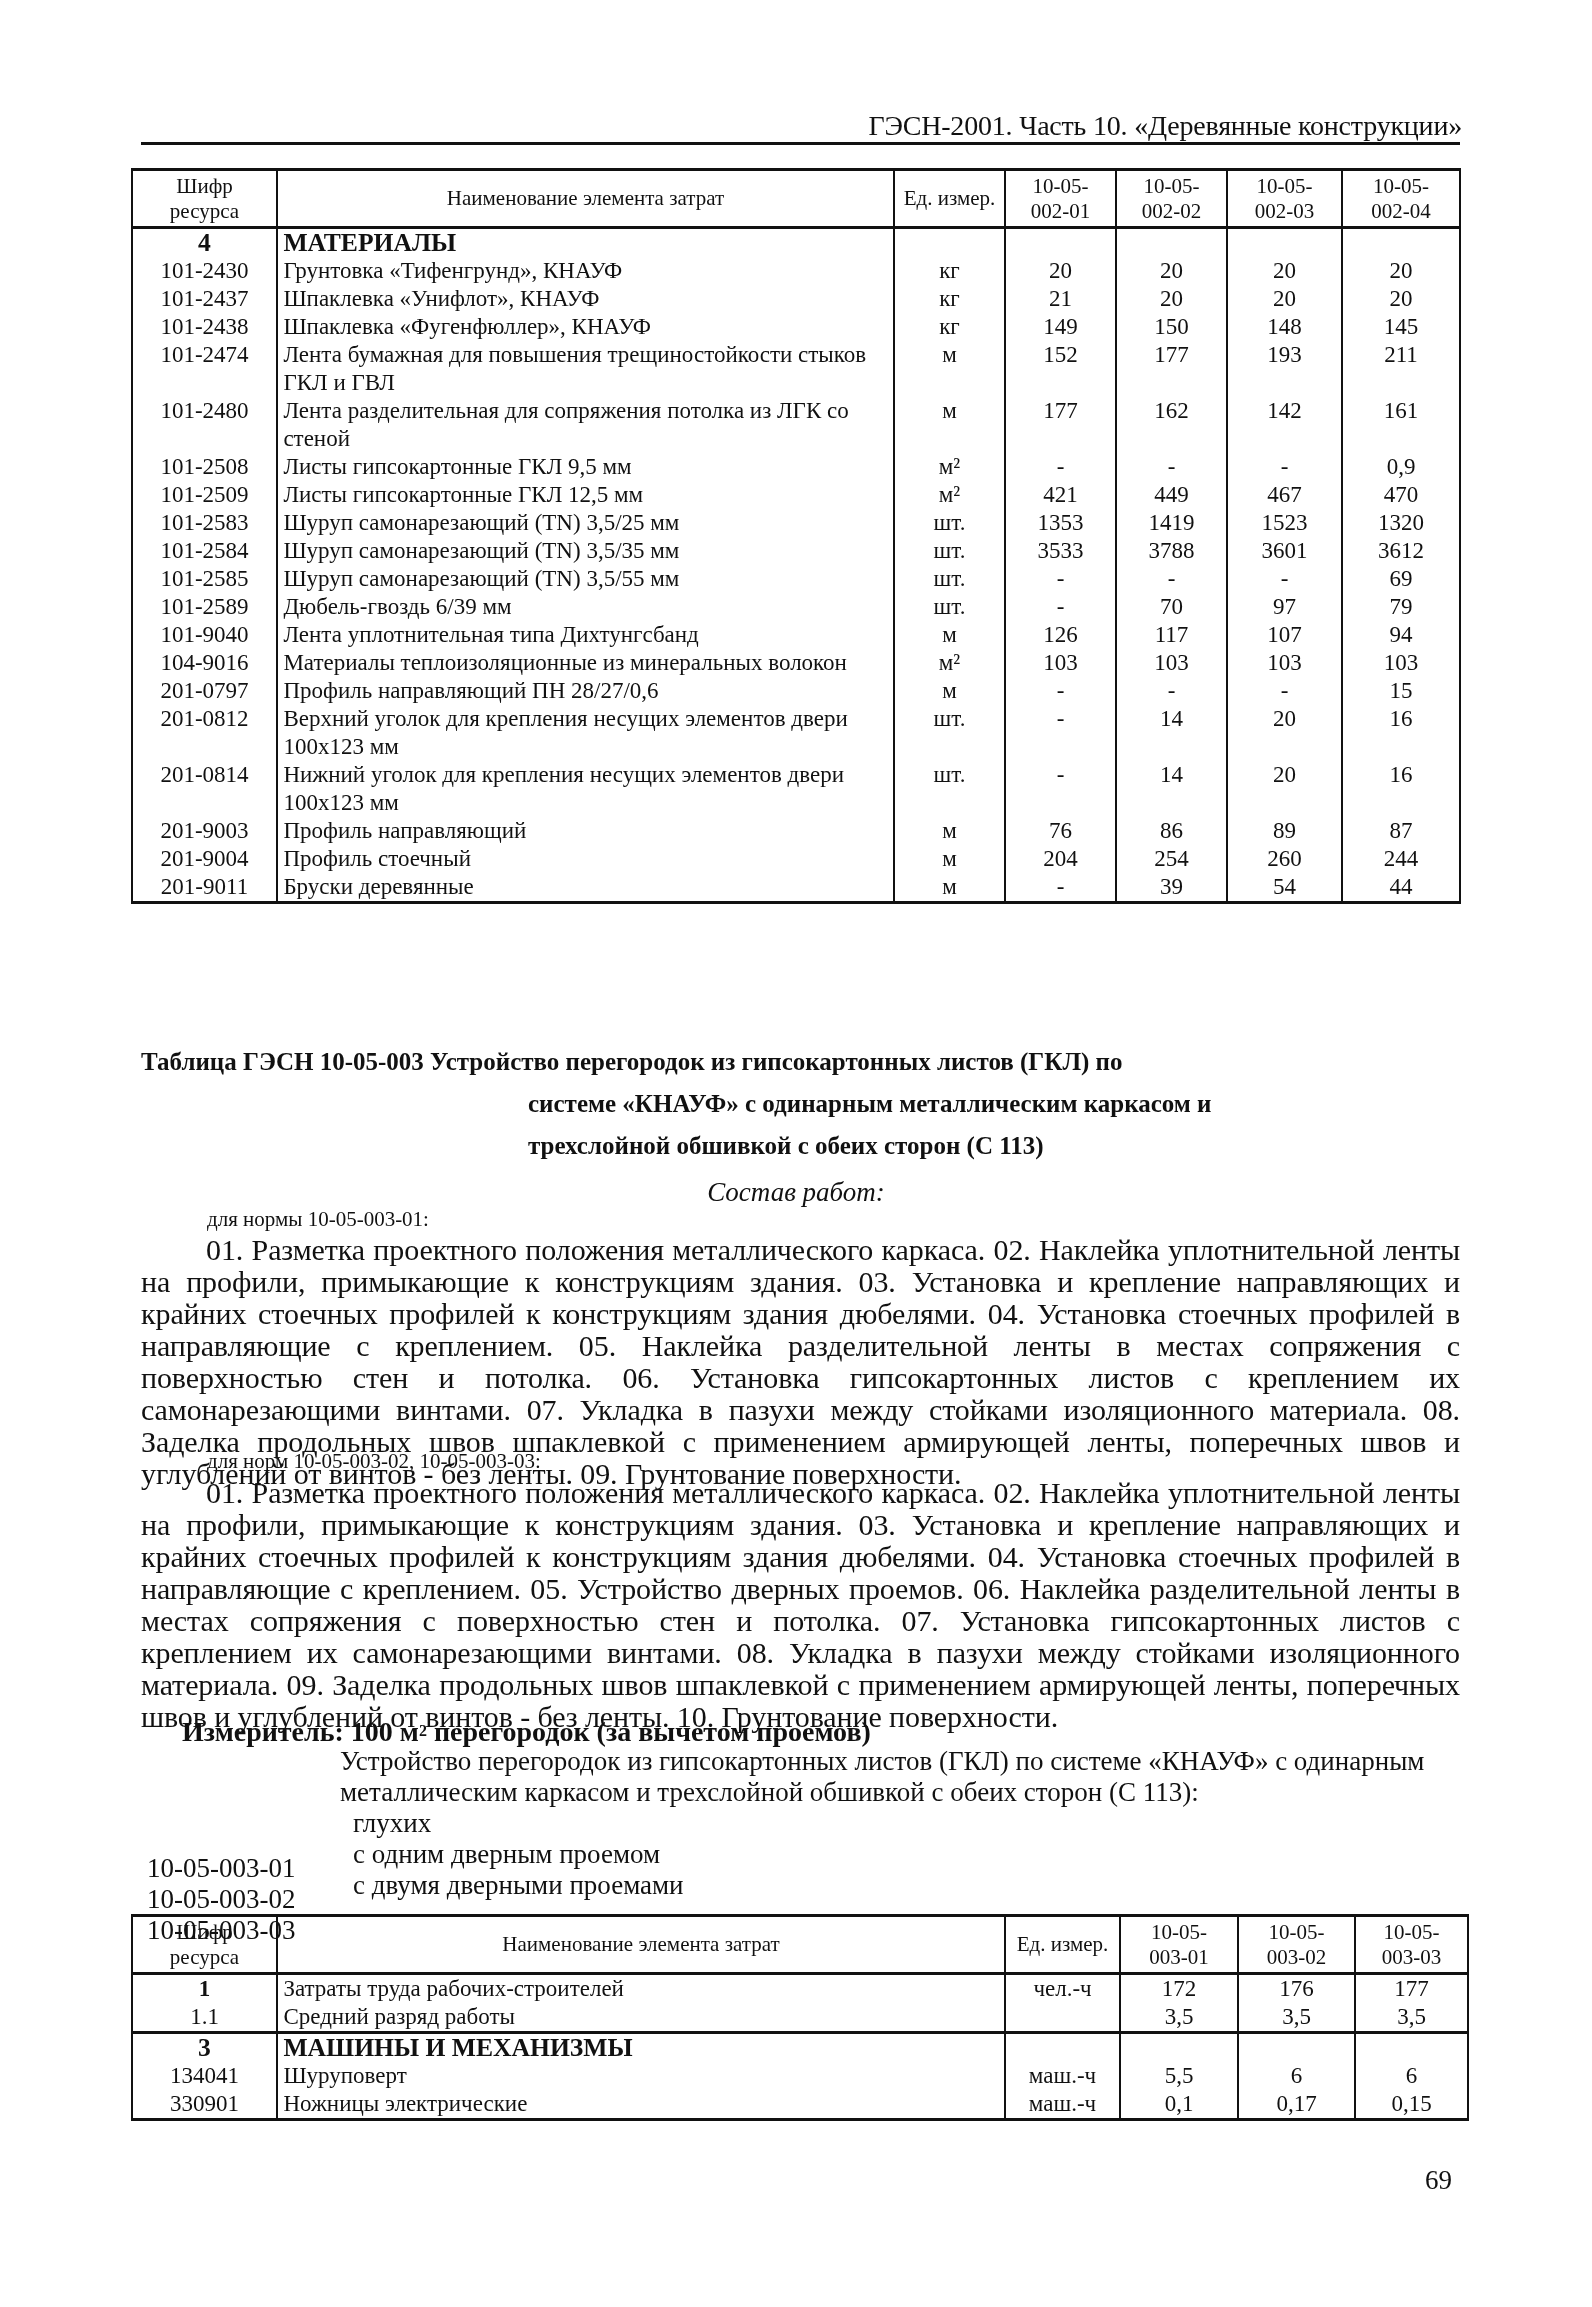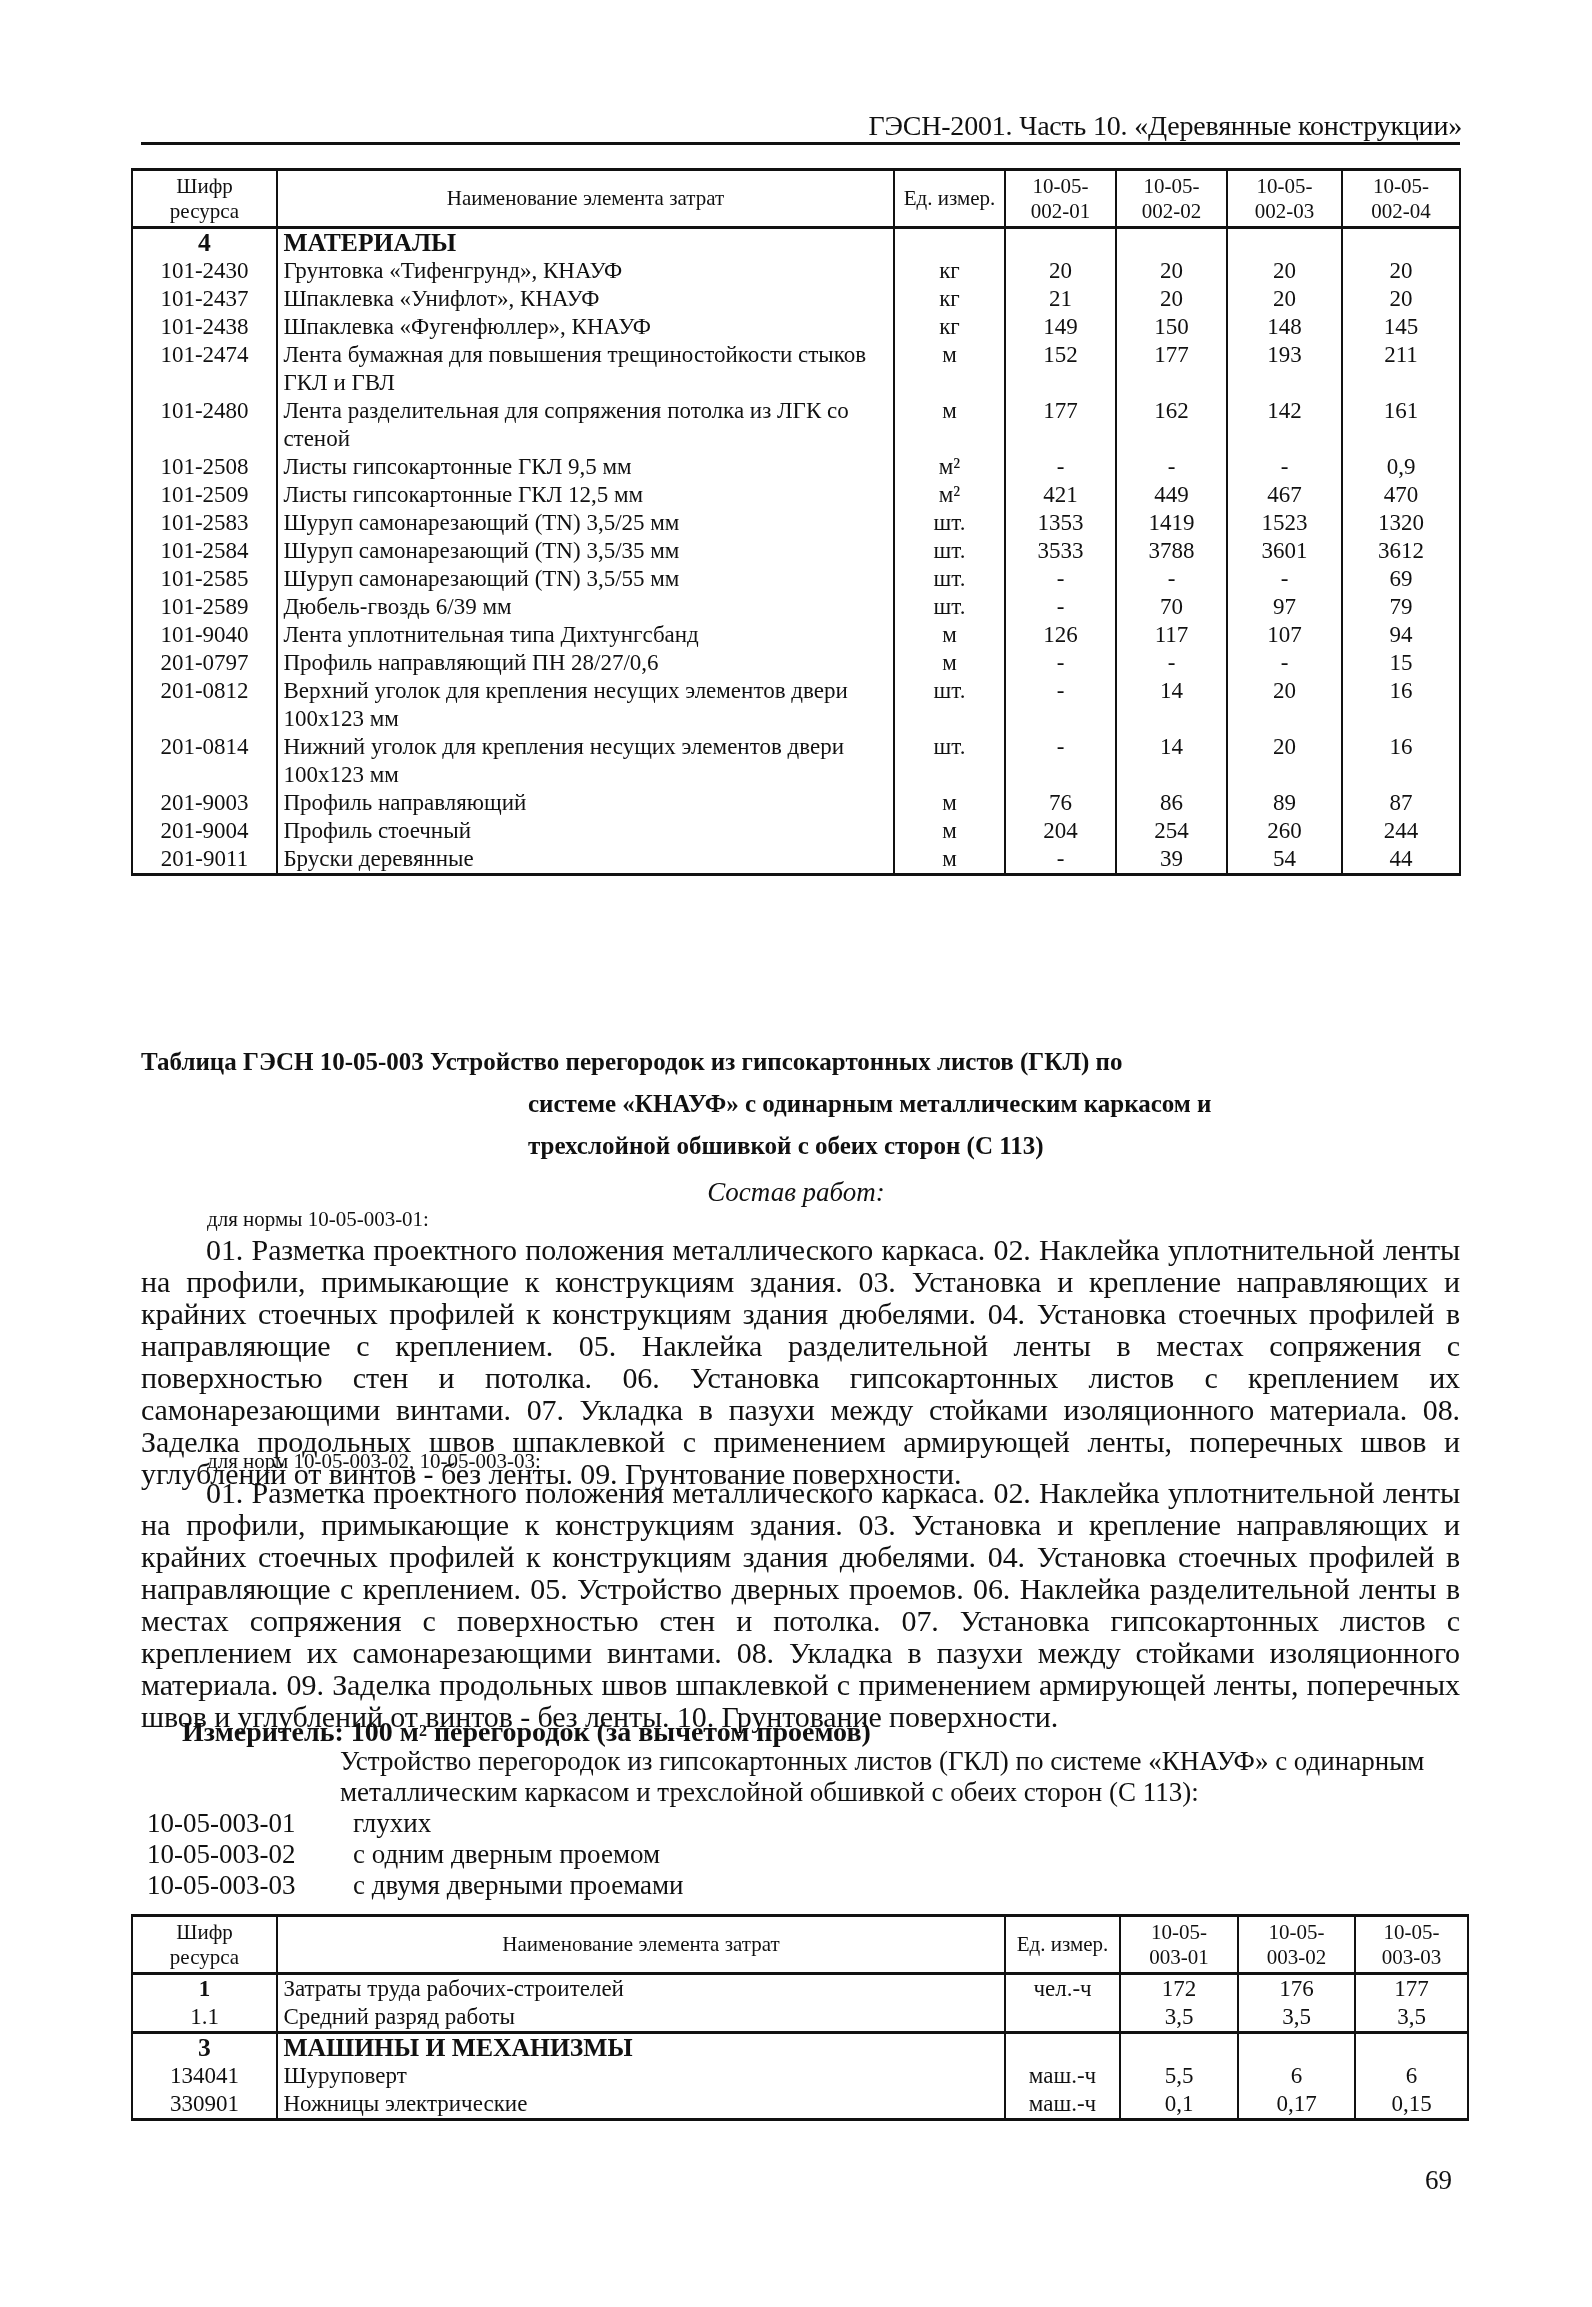--- a/index.html
+++ b/index.html
@@ -57,21 +57,21 @@
   .meter {
     position: absolute; left: 182px; top: 1716px; font-weight: bold; font-size: 28px; line-height: 32px;
   }
   .meter sup { font-size: 16px; vertical-align: top; position: relative; top: -1.3px; }
   .desc {
     position: absolute; left: 340px; top: 1746px; width: 1118px; font-size: 27px; line-height: 31px;
   }
   .variant {
     position: absolute; left: 147px; font-size: 27px; line-height: 31px; display: flex;
   }
-  .variant .vcode { width: 206px; }
+  .variant .vcode { width: 206px; margin-top: 45px; }
   .page-number {
     position: absolute; left: 1425px; top: 2164px; font-size: 27px; line-height: 32px;
   }
 </style>
 </head>
 <body>
 
 <div class="running-head">ГЭСН-2001. Часть 10. «Деревянные конструкции»</div>
 <div class="head-rule"></div>
 
@@ -208,20 +208,29 @@
       <tr>
         <td class="code">101-9040</td>
         <td class="name">Лента уплотнительная типа Дихтунгсбанд</td>
         <td class="unit">м</td>
         <td class="num">126</td>
         <td class="num">117</td>
         <td class="num">107</td>
         <td class="num">94</td>
       </tr>
       <tr>
+        <td class="code">104-9016</td>
+        <td class="name">Материалы теплоизоляционные из минеральных волокон</td>
+        <td class="unit">м²</td>
+        <td class="num">103</td>
+        <td class="num">103</td>
+        <td class="num">103</td>
+        <td class="num">103</td>
+      </tr>
+      <tr>
         <td class="code">201-0797</td>
         <td class="name">Профиль направляющий ПН 28/27/0,6</td>
         <td class="unit">м</td>
         <td class="num">-</td>
         <td class="num">-</td>
         <td class="num">-</td>
         <td class="num">15</td>
       </tr>
       <tr>
         <td class="code">201-0812</td>

